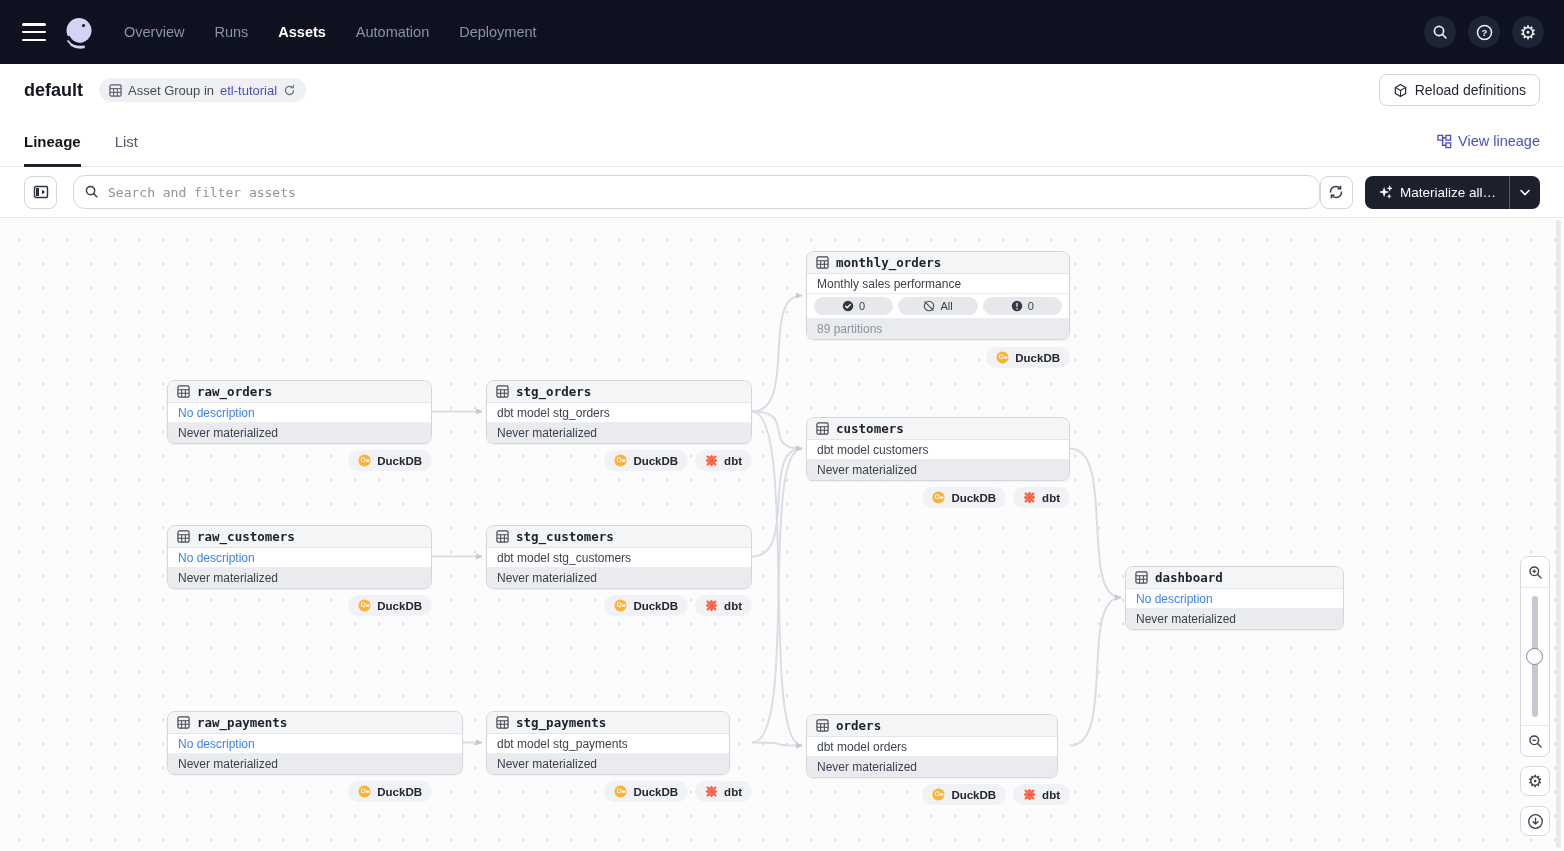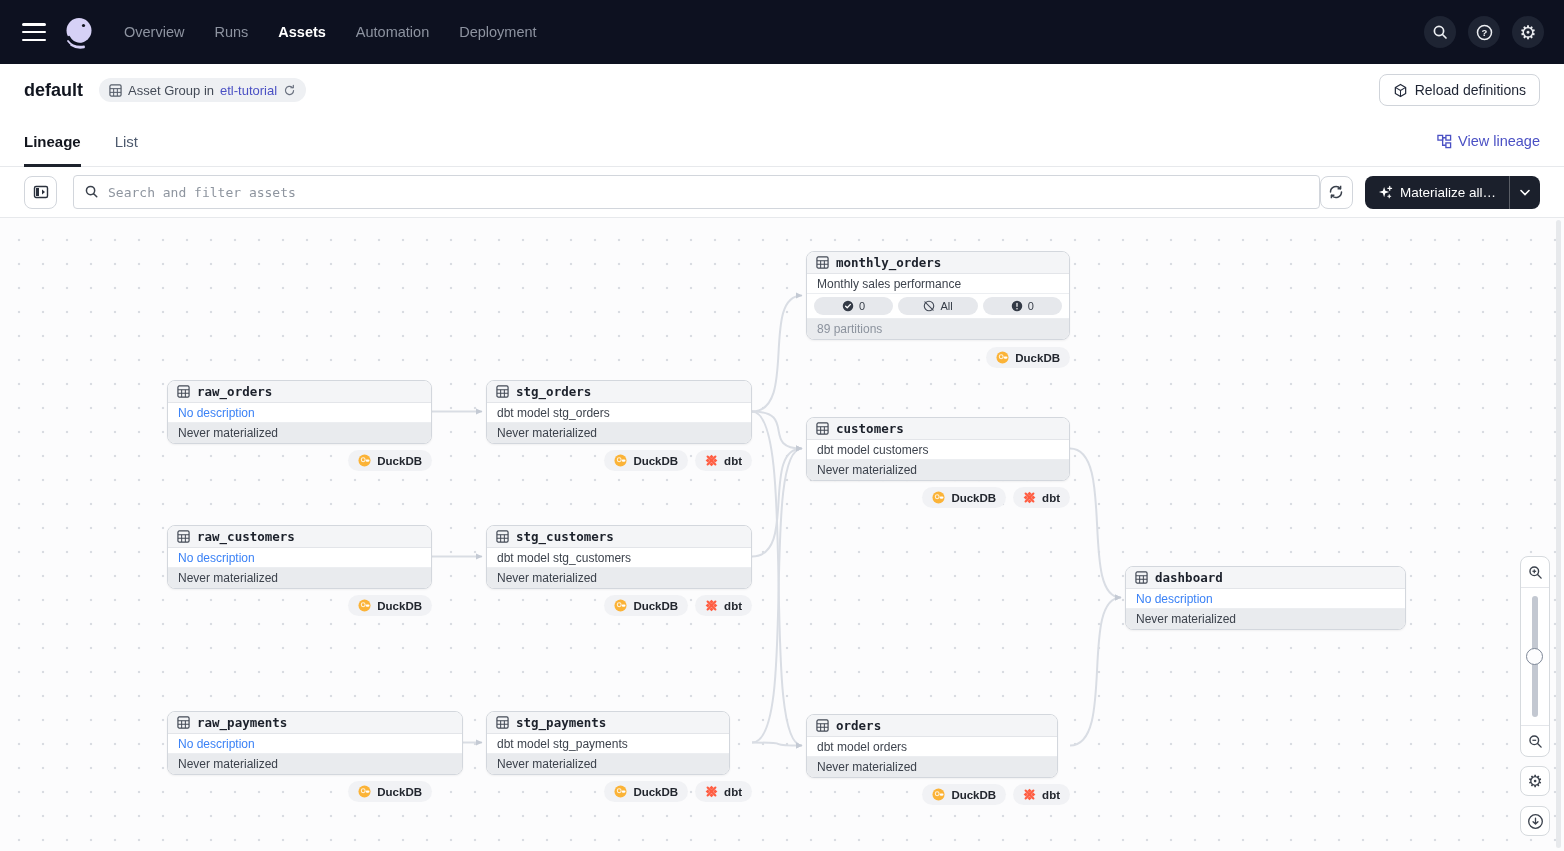--- a/index.html
+++ b/index.html
@@ -40,21 +40,21 @@
   .tab.active::after { content:""; position:absolute; left:0; right:0; bottom:-1px; height:3px; background:#1d222c; }
   .view-lineage { margin-left:auto; display:flex; align-items:center; gap:6px; color:#4a50c4;
     font-size:14.5px; cursor:pointer; }
 
   
   .toolbar { position:absolute; left:0; top:167px; width:1564px; height:51px;
     border-bottom:1px solid #e7e9ec; display:flex; align-items:center; padding:0 24px; background:#fff; }
   .sq-btn { width:33px; height:33px; border:1px solid #d2d6dc; border-radius:8px; background:#fff;
     display:flex; align-items:center; justify-content:center; cursor:pointer; flex:none; }
   .search-wrap { position:relative; margin-left:16px; flex:1; max-width:1250px; }
-  .search-input { width:100%; height:34px; border:1px solid #d2d6dc; border-radius:4px;
+  .search-input { width:100%; height:34px; border:1px solid #d2d6dc; border-radius:12px;
     padding:0 12px 0 34px; font-size:13px; color:#2a2f3a;
     font-family:"DejaVu Sans Mono", monospace; outline:none; background:#fff; }
   .search-input::placeholder { color:#8e959f; }
   .search-glyph { position:absolute; left:11px; top:9px; }
   .toolbar-right { margin-left:auto; display:flex; align-items:center; gap:12px; }
   .materialize { height:33px; background:#1b202c; border-radius:8px; display:flex;
     align-items:stretch; color:#fff; overflow:hidden; cursor:pointer; }
   .materialize .main { display:flex; align-items:center; gap:7px; padding:0 13px; font-size:13.5px; }
   .materialize .caret { display:flex; align-items:center; padding:0 10px;
     border-left:1px solid rgba(255,255,255,0.28); font-size:9px; }
@@ -497,21 +497,21 @@
               </g>
               <g stroke="#ff5c40" stroke-width="2.6" stroke-linecap="round">
                 <line x1="3.2" y1="3.2" x2="12.8" y2="12.8"></line>
                 <line x1="12.8" y1="3.2" x2="3.2" y2="12.8"></line>
               </g>
             </svg>
           </span>
           <span>dbt</span>
         </div>
       </div>
-      <div class="node" style="left: 1125px; top: 348px; width: 281px;">
+      <div class="node" style="left: 1125px; top: 348px; width: 219px;">
         <div class="node-header">
           <span style="display: flex;">
             <svg width="13" height="13" viewBox="0 0 14 14">
               <rect x="1" y="1" width="12" height="12" rx="1.5" stroke="#434a56" stroke-width="1.3" fill="none"></rect>
               <line x1="1" y1="5" x2="13" y2="5" stroke="#434a56" stroke-width="1.1"></line>
               <line x1="5" y1="5" x2="5" y2="13" stroke="#434a56" stroke-width="1.1"></line>
               <line x1="9" y1="5" x2="9" y2="13" stroke="#434a56" stroke-width="1.1"></line>
               <line x1="1" y1="9" x2="13" y2="9" stroke="#434a56" stroke-width="1.1"></line>
             </svg>
           </span>

